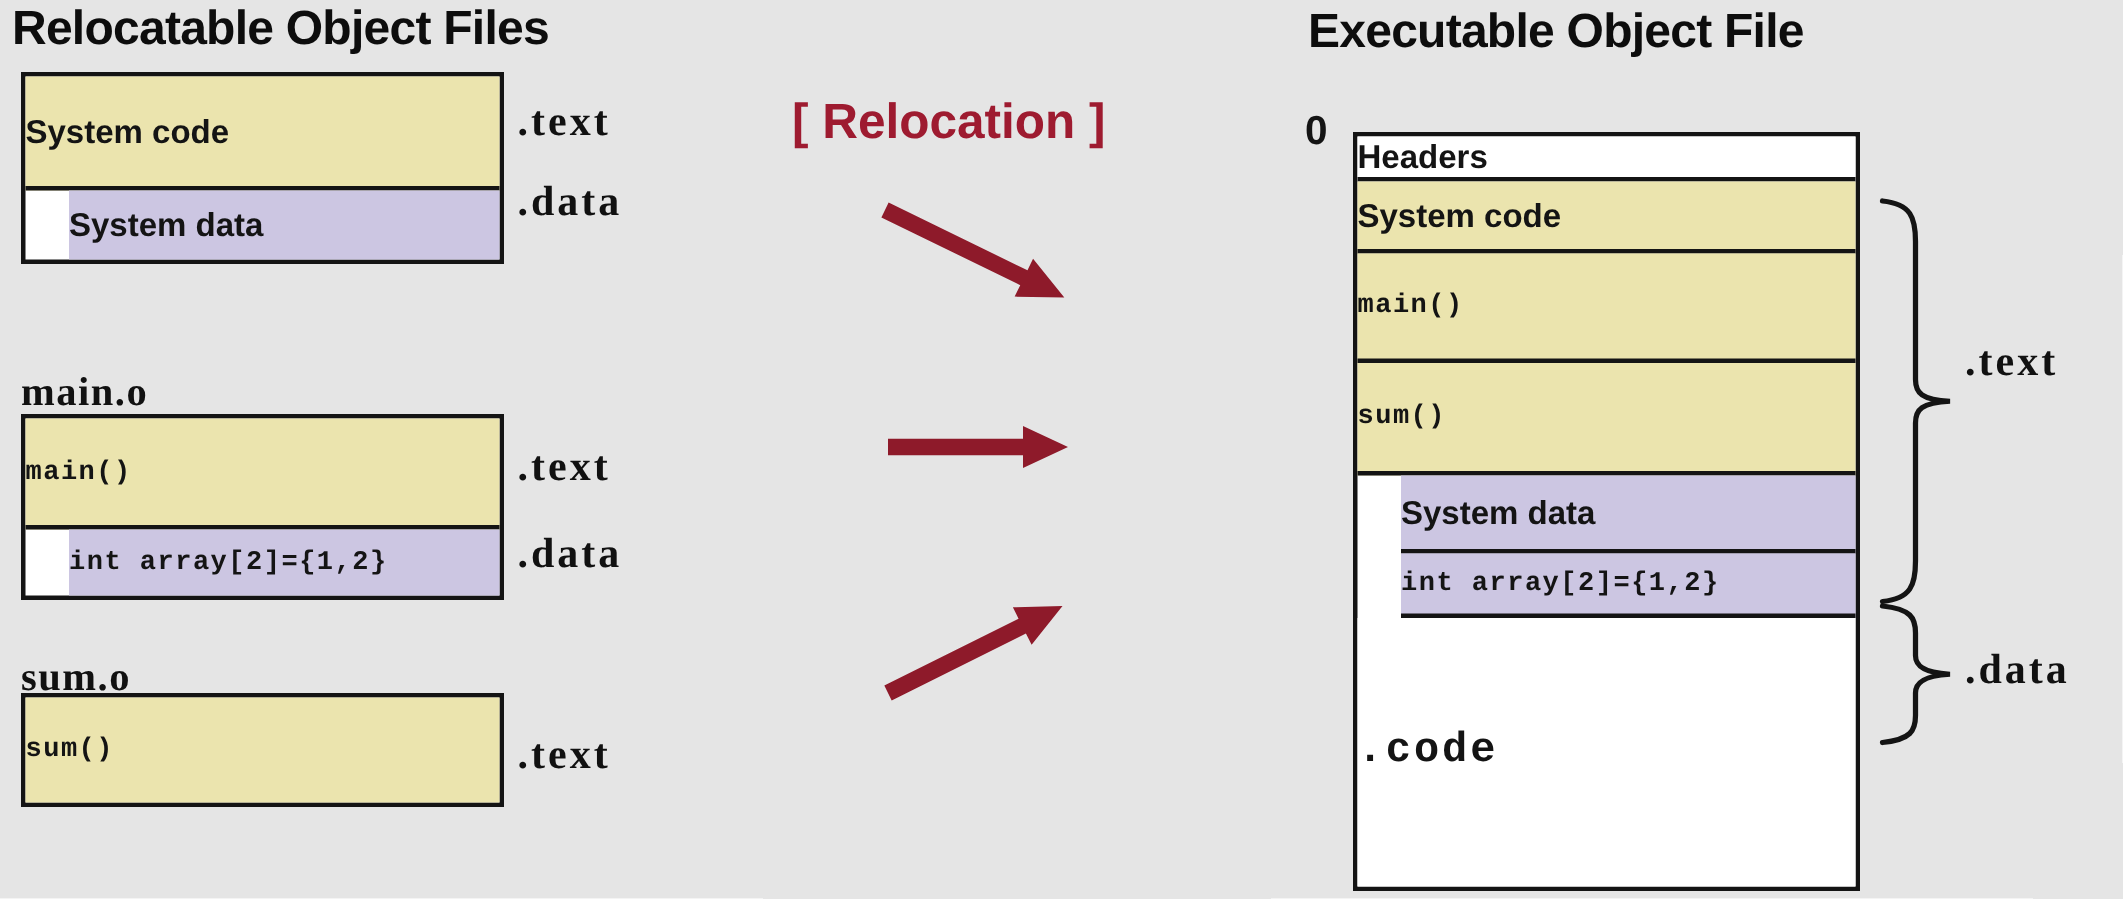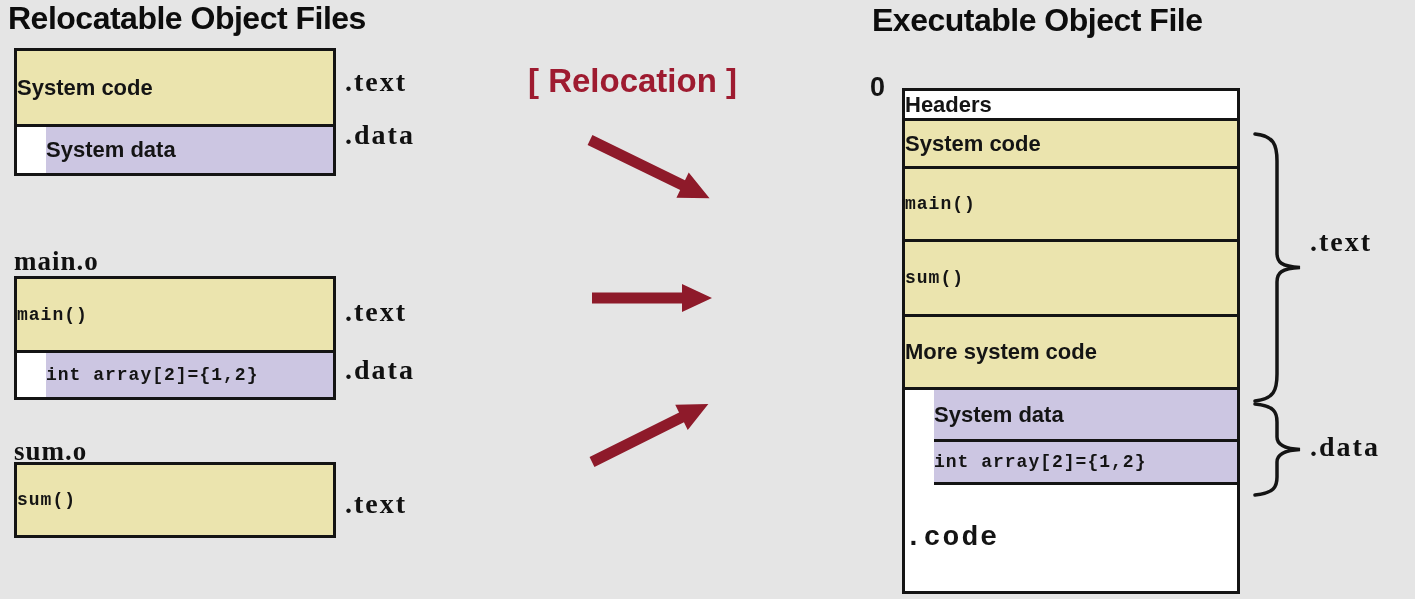--- a/index.html
+++ b/index.html
@@ -136,23 +136,20 @@
     </div>
     <div class="sect divider tan" style="height:48px;">
       <span class="sans-label">System code</span>
     </div>
     <div class="sect divider tan" style="height:73px;">
       <span class="mono-label">main()</span>
     </div>
     <div class="sect divider tan" style="height:75px;">
       <span class="mono-label">sum()</span>
     </div>
-    <div class="sect divider tan" style="height:73px;">
-      <span class="sans-label">More system code</span>
-    </div>
     <div class="sect divider lavender" style="height:52px;">
       <span class="sans-label">System data</span>
     </div>
     <div class="sect divider lavender" style="height:43px;">
       <span class="mono-label">int array[2]={1,2}</span>
     </div>
     <div class="sect white" style="flex:1;">
       <span class="mono-label symtab-label">.code</span>
     </div>
   </div>

